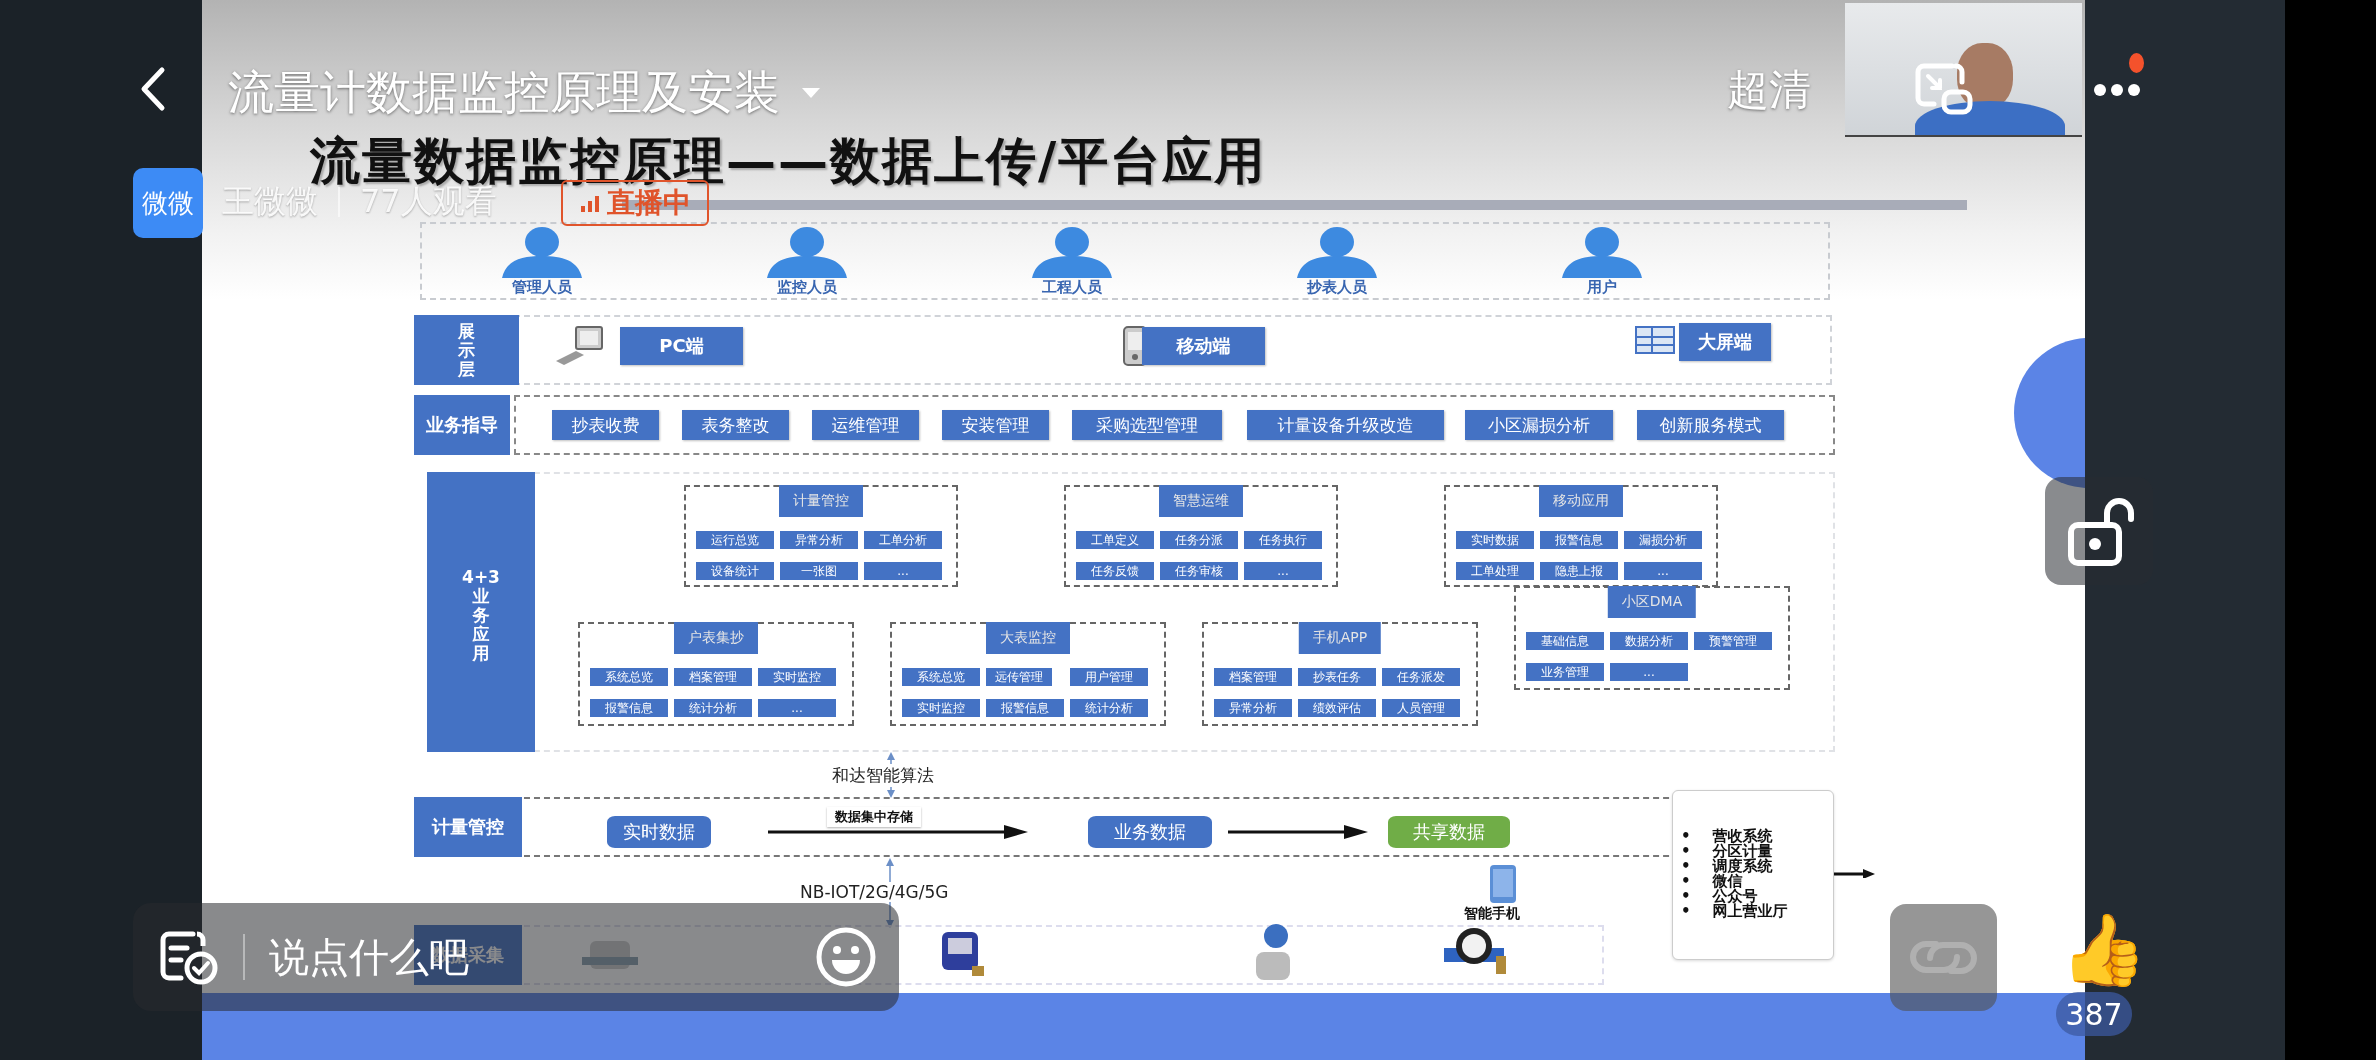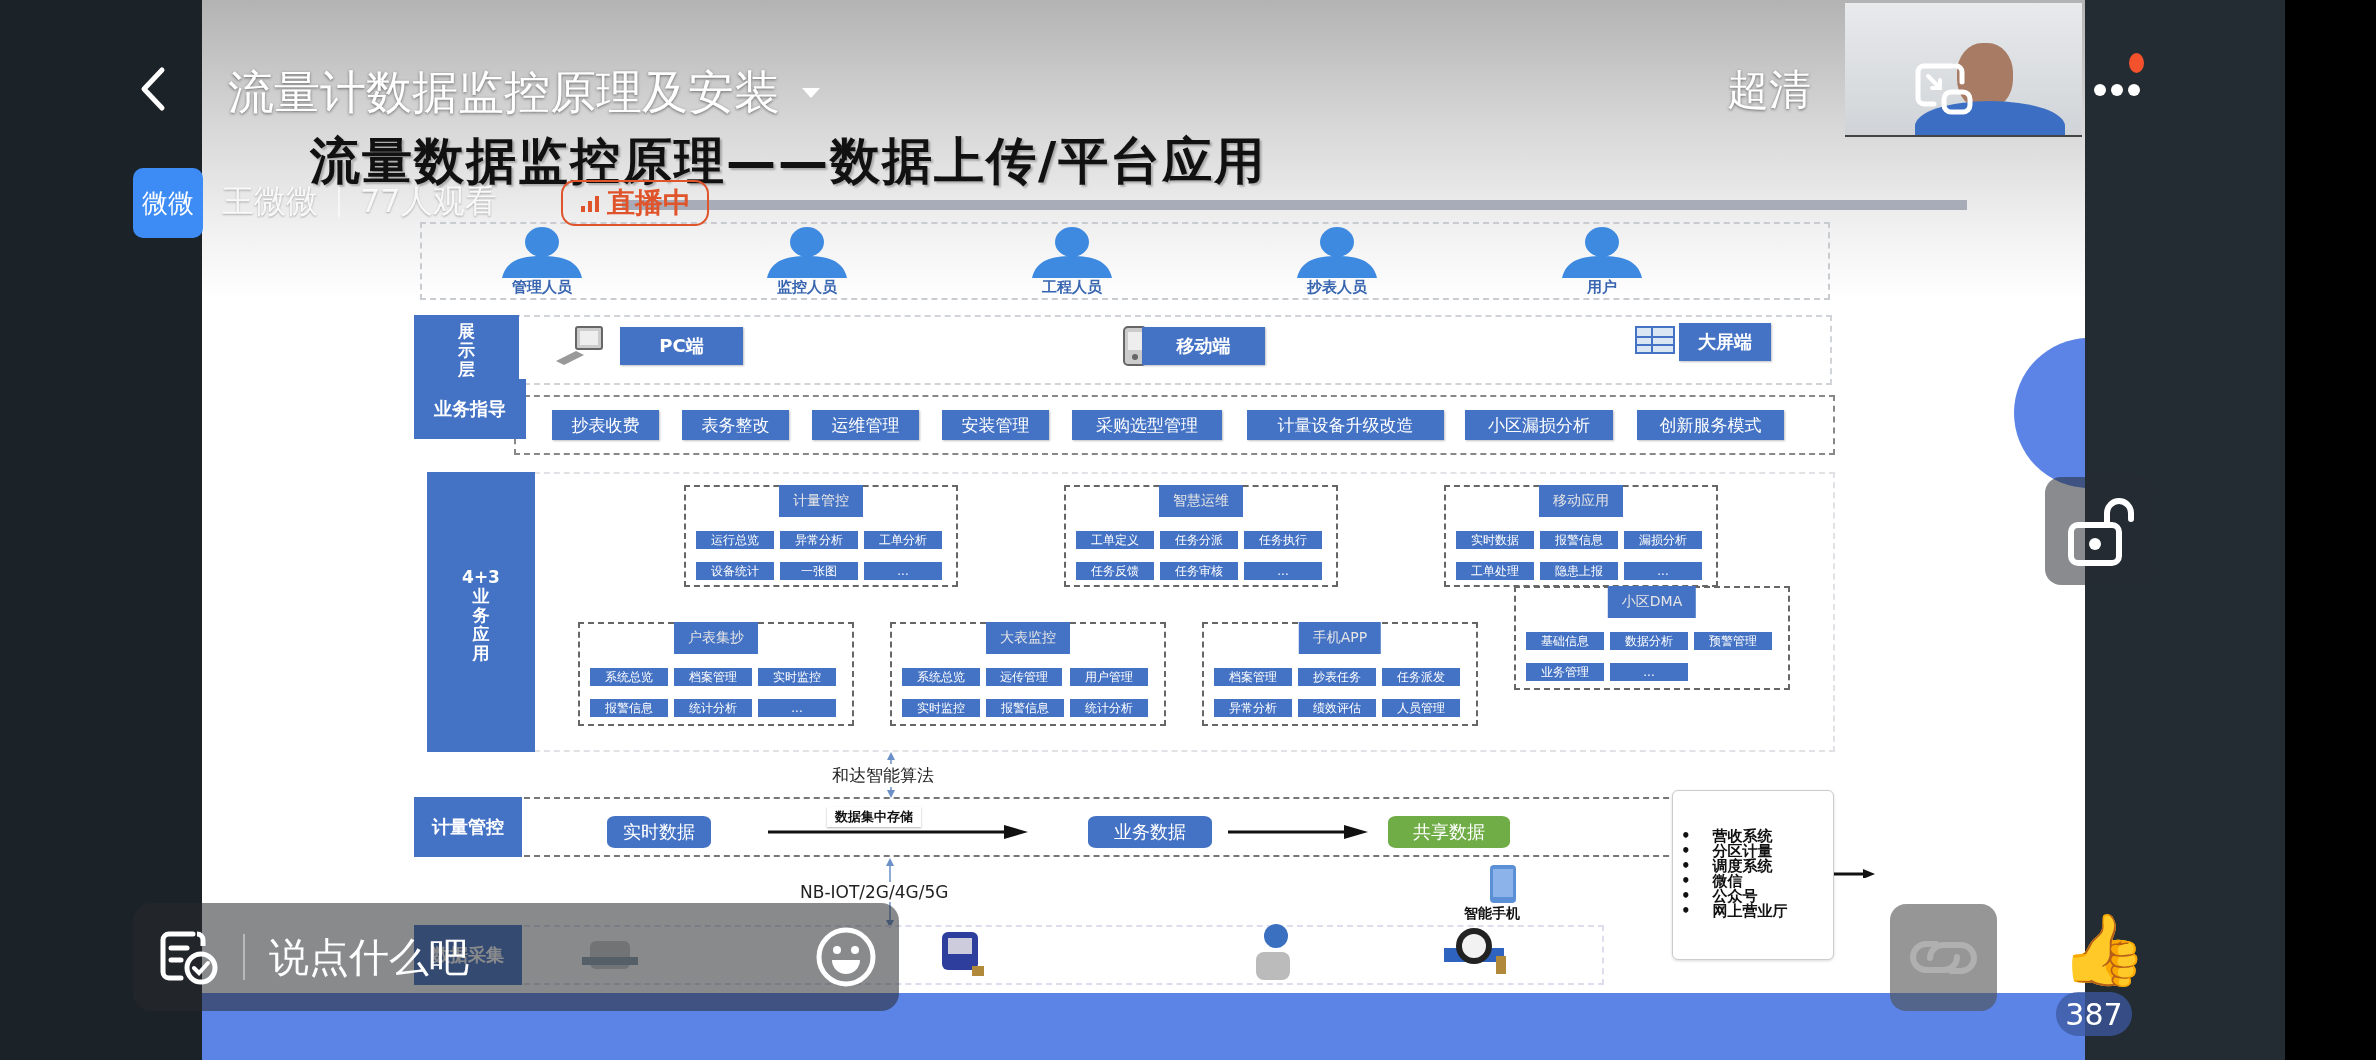--- a/index.html
+++ b/index.html
@@ -56,21 +56,21 @@
     <div class="btn" style="left:940px;top:327px;width:123px;height:38px;font-weight:bold;font-size:18px;">移动端</div>
     <svg class="abs" style="left:1432px;top:325px" width="42" height="30" viewBox="0 0 42 30">
       <rect x="2" y="2" width="38" height="26" fill="#dbe6f5" stroke="#4472c4" stroke-width="2"></rect>
       <line x1="2" y1="12" x2="40" y2="12" stroke="#4472c4" stroke-width="2"></line>
       <line x1="2" y1="20" x2="40" y2="20" stroke="#4472c4" stroke-width="2"></line>
       <line x1="18" y1="2" x2="18" y2="28" stroke="#4472c4" stroke-width="2"></line>
     </svg>
     <div class="btn" style="left:1477px;top:323px;width:92px;height:38px;font-weight:bold;font-size:18px;">大屏端</div>
 
     <div class="abs box-dash" style="left:312px;top:395px;width:1321px;height:60px;border-color:#888;"></div>
-    <div class="row-label" style="left:212px;top:379px;width:112px;height:60px;font-size:18px;">业务指导</div>
+    <div class="row-label" style="left:212px;top:395px;width:96px;height:60px;font-size:18px;">业务指导</div>
     <div id="guide"></div>
 
     <div class="abs box-dash" style="left:312px;top:472px;width:1321px;height:280px;border-color:#e0e2e6;"></div>
     <div class="row-label" style="left:212px;top:472px;width:108px;height:280px;font-size:17px;line-height:19px;align-items:flex-start;padding-top:96px;margin-left:13px;">
       <span id="apps-label">4+3<br>业<br>务<br>应<br>用</span>
     </div>
     <div id="modules"></div>
 
     <svg class="abs" style="left:683px;top:752px" width="12" height="46" viewBox="0 0 12 46">
       <line x1="6" y1="6" x2="6" y2="40" stroke="#6b8fc7" stroke-width="1.5"></line>
@@ -229,21 +229,21 @@
         <div class="chip" style="left: 10px; top: 44px; width: 78px;">系统总览</div>
         <div class="chip" style="left: 94px; top: 44px; width: 78px;">档案管理</div>
         <div class="chip" style="left: 178px; top: 44px; width: 78px;">实时监控</div>
         <div class="chip" style="left: 10px; top: 75px; width: 78px;">报警信息</div>
         <div class="chip" style="left: 94px; top: 75px; width: 78px;">统计分析</div>
         <div class="chip" style="left: 178px; top: 75px; width: 78px;">...</div>
       </div>
       <div class="module" style="left: 688px; top: 622px; width: 276px; height: 104px;">
         <div class="head">大表监控</div>
         <div class="chip" style="left: 10px; top: 44px; width: 78px;">系统总览</div>
-        <div class="chip" style="left: 94px; top: 44px; width: 76px;">远传管理</div>
+        <div class="chip" style="left: 94px; top: 44px; width: 66px;">远传管理</div>
         <div class="chip" style="left: 178px; top: 44px; width: 78px;">用户管理</div>
         <div class="chip" style="left: 10px; top: 75px; width: 78px;">实时监控</div>
         <div class="chip" style="left: 94px; top: 75px; width: 78px;">报警信息</div>
         <div class="chip" style="left: 178px; top: 75px; width: 78px;">统计分析</div>
       </div>
       <div class="module" style="left: 1000px; top: 622px; width: 276px; height: 104px;">
         <div class="head">手机APP</div>
         <div class="chip" style="left: 10px; top: 44px; width: 78px;">档案管理</div>
         <div class="chip" style="left: 94px; top: 44px; width: 78px;">抄表任务</div>
         <div class="chip" style="left: 178px; top: 44px; width: 78px;">任务派发</div>
@@ -285,21 +285,21 @@
   <div class="abs" style="left:2129px;top:53px;width:15px;height:20px;border-radius:50%;background:#f4522c;"></div>
 
   <div class="abs" style="left:133px;top:168px;width:70px;height:70px;border-radius:10px;background:#3d8bf5;color:#fff;font-size:26px;display:flex;align-items:center;justify-content:center;">
     <span>微微</span>
   </div>
   <div class="abs" style="left:222px;top:180px;display:flex;align-items:center;font-size:32px;color:rgba(255,255,255,.9);text-shadow:0 1px 2px rgba(0,0,0,.3);white-space:nowrap;">
     <span>王微微</span>
     <span style="display:inline-block;width:2px;height:30px;background:rgba(255,255,255,.6);margin:0 20px;"></span>
     <span>77人观看</span>
   </div>
-  <div class="abs" style="left:561px;top:180px;width:148px;height:46px;border:2px solid #e0542b;border-radius:14px;display:flex;align-items:center;justify-content:center;color:#e0542b;font-size:28px;font-weight:bold;">
+  <div class="abs" style="left:561px;top:180px;width:148px;height:46px;border:2px solid #e0542b;border-radius:6px;display:flex;align-items:center;justify-content:center;color:#e0542b;font-size:28px;font-weight:bold;">
     <svg width="22" height="18" viewBox="0 0 22 18" style="margin-right:6px">
         <rect x="2" y="12" width="4" height="6" fill="#e0542b"></rect>
         <rect x="9" y="7" width="4" height="11" fill="#e0542b"></rect>
         <rect x="16" y="2" width="4" height="16" fill="#e0542b"></rect>
       </svg>
     <span>直播中</span>
   </div>
 
   <div class="abs" style="left:2045px;top:477px;width:108px;height:108px;border-radius:16px;background:rgba(40,44,50,.55);">
     <svg width="108" height="108" viewBox="0 0 108 108">

